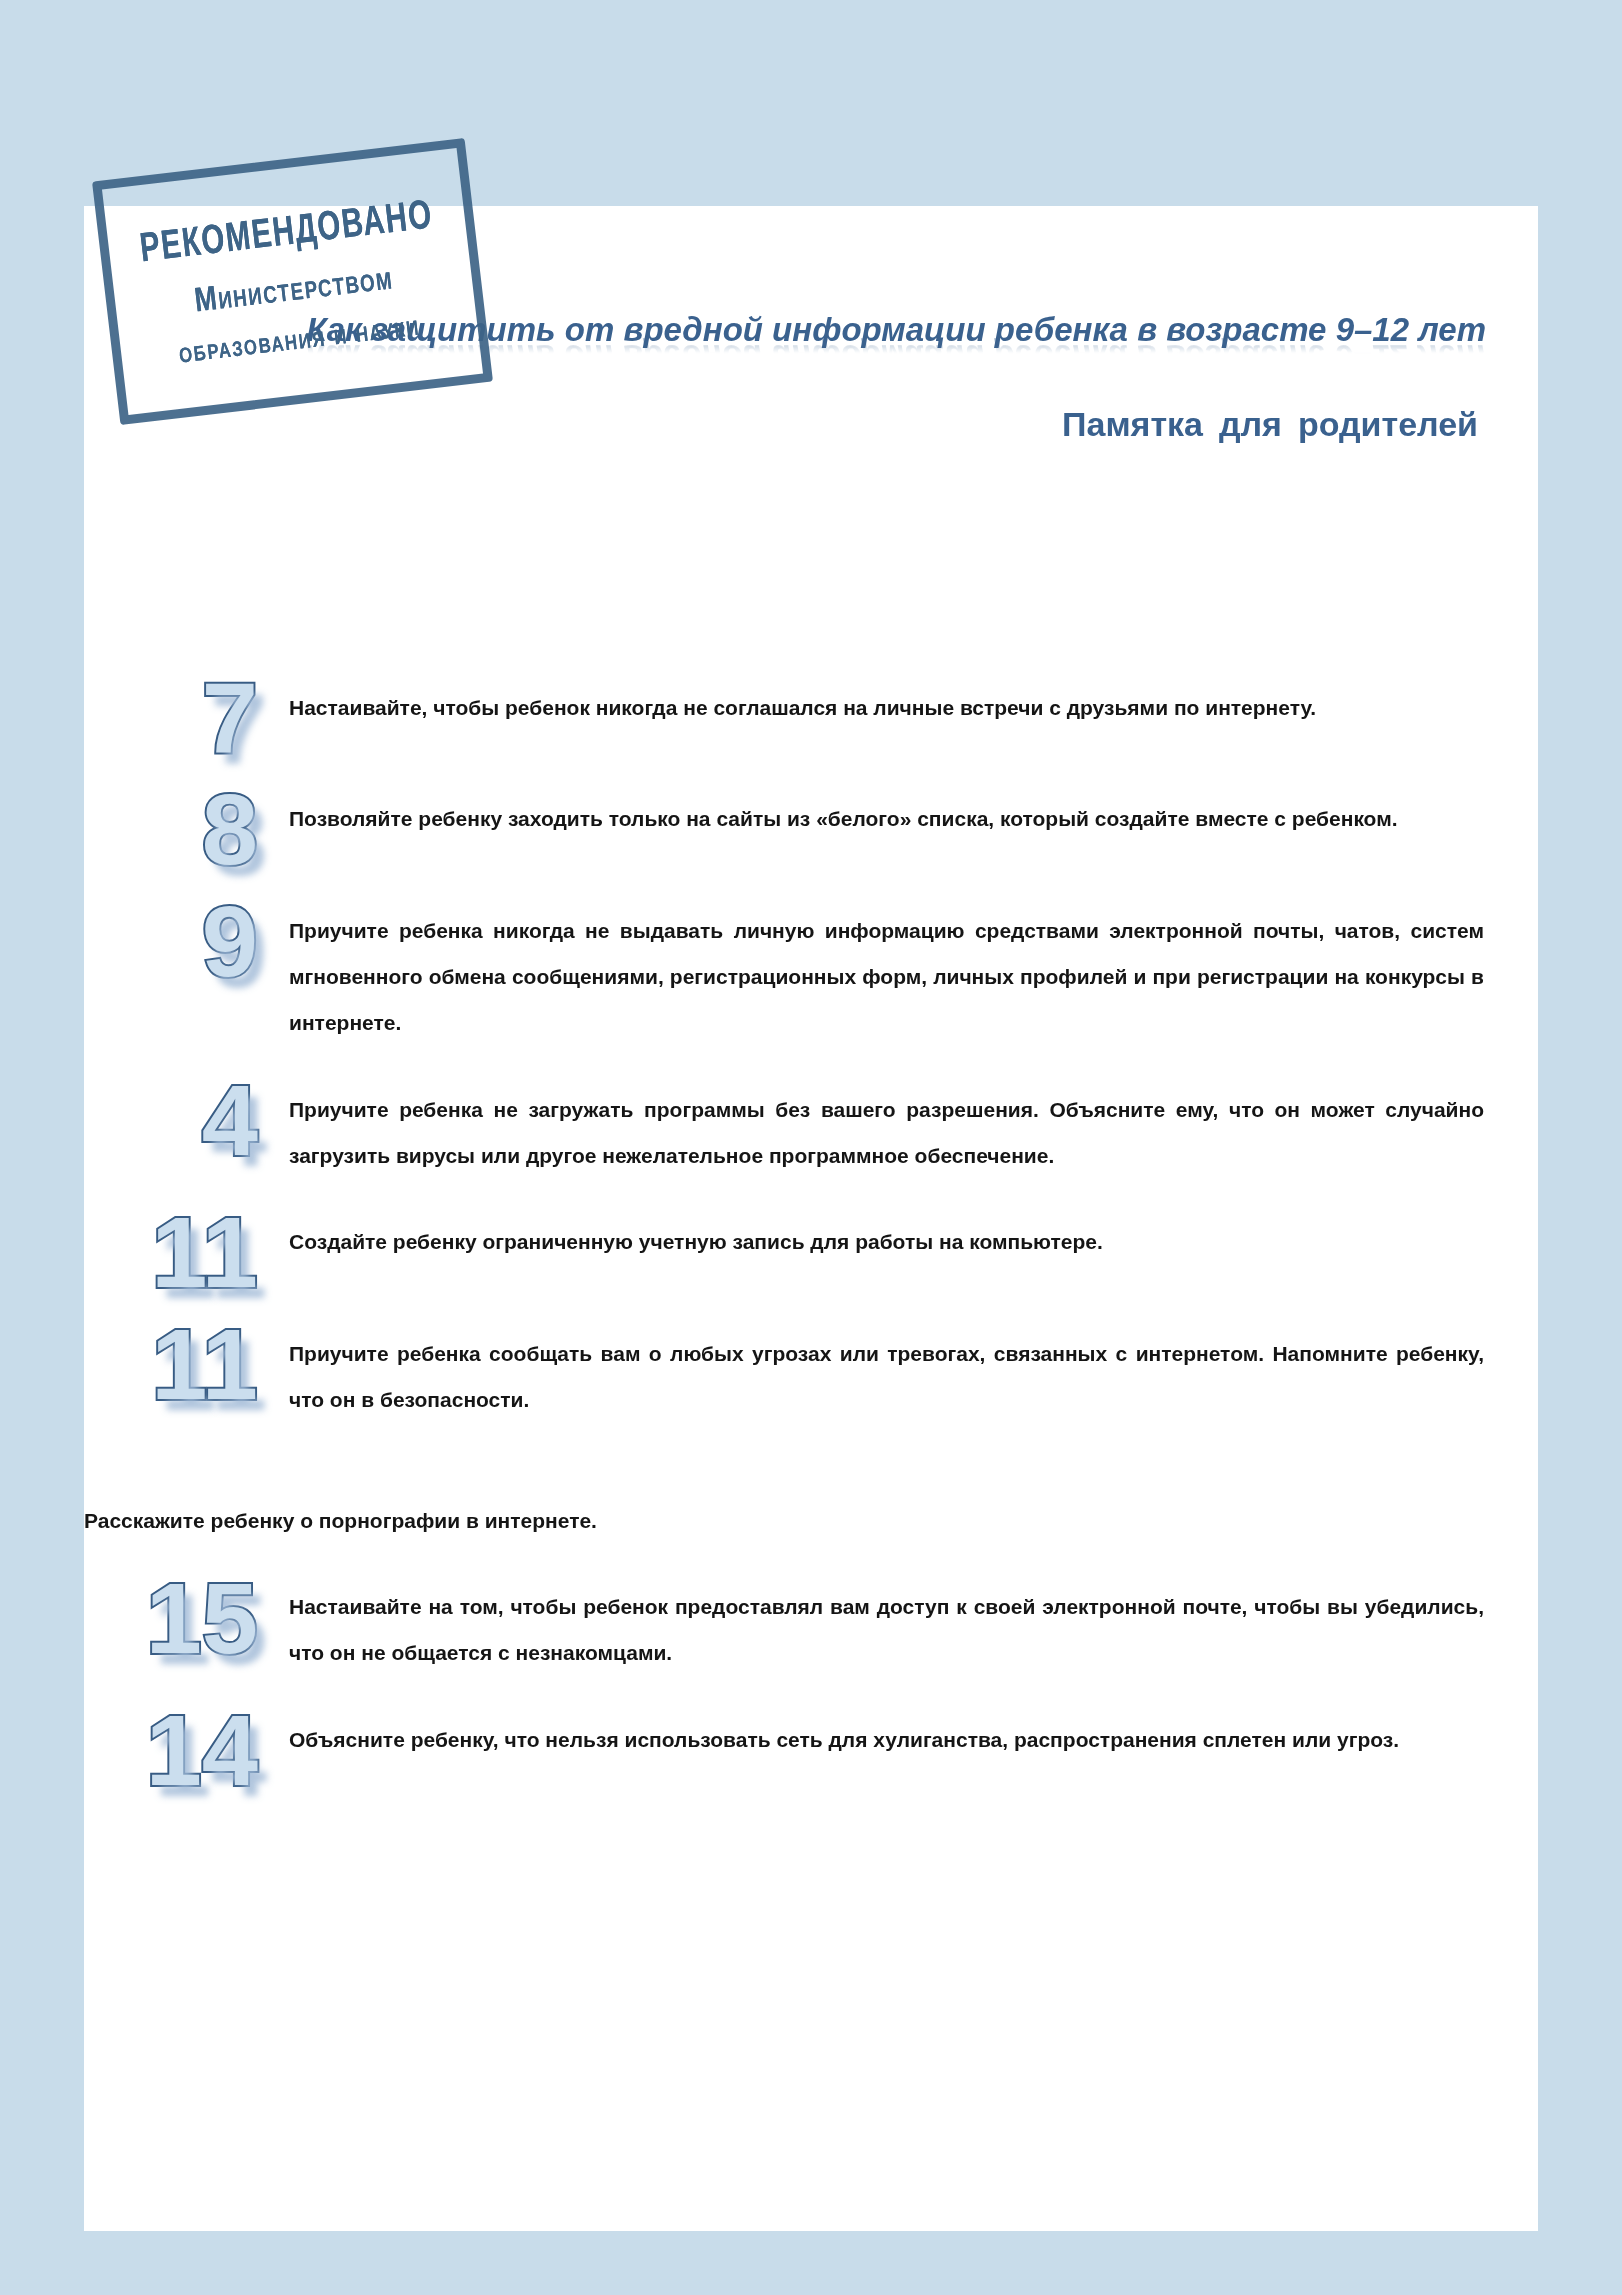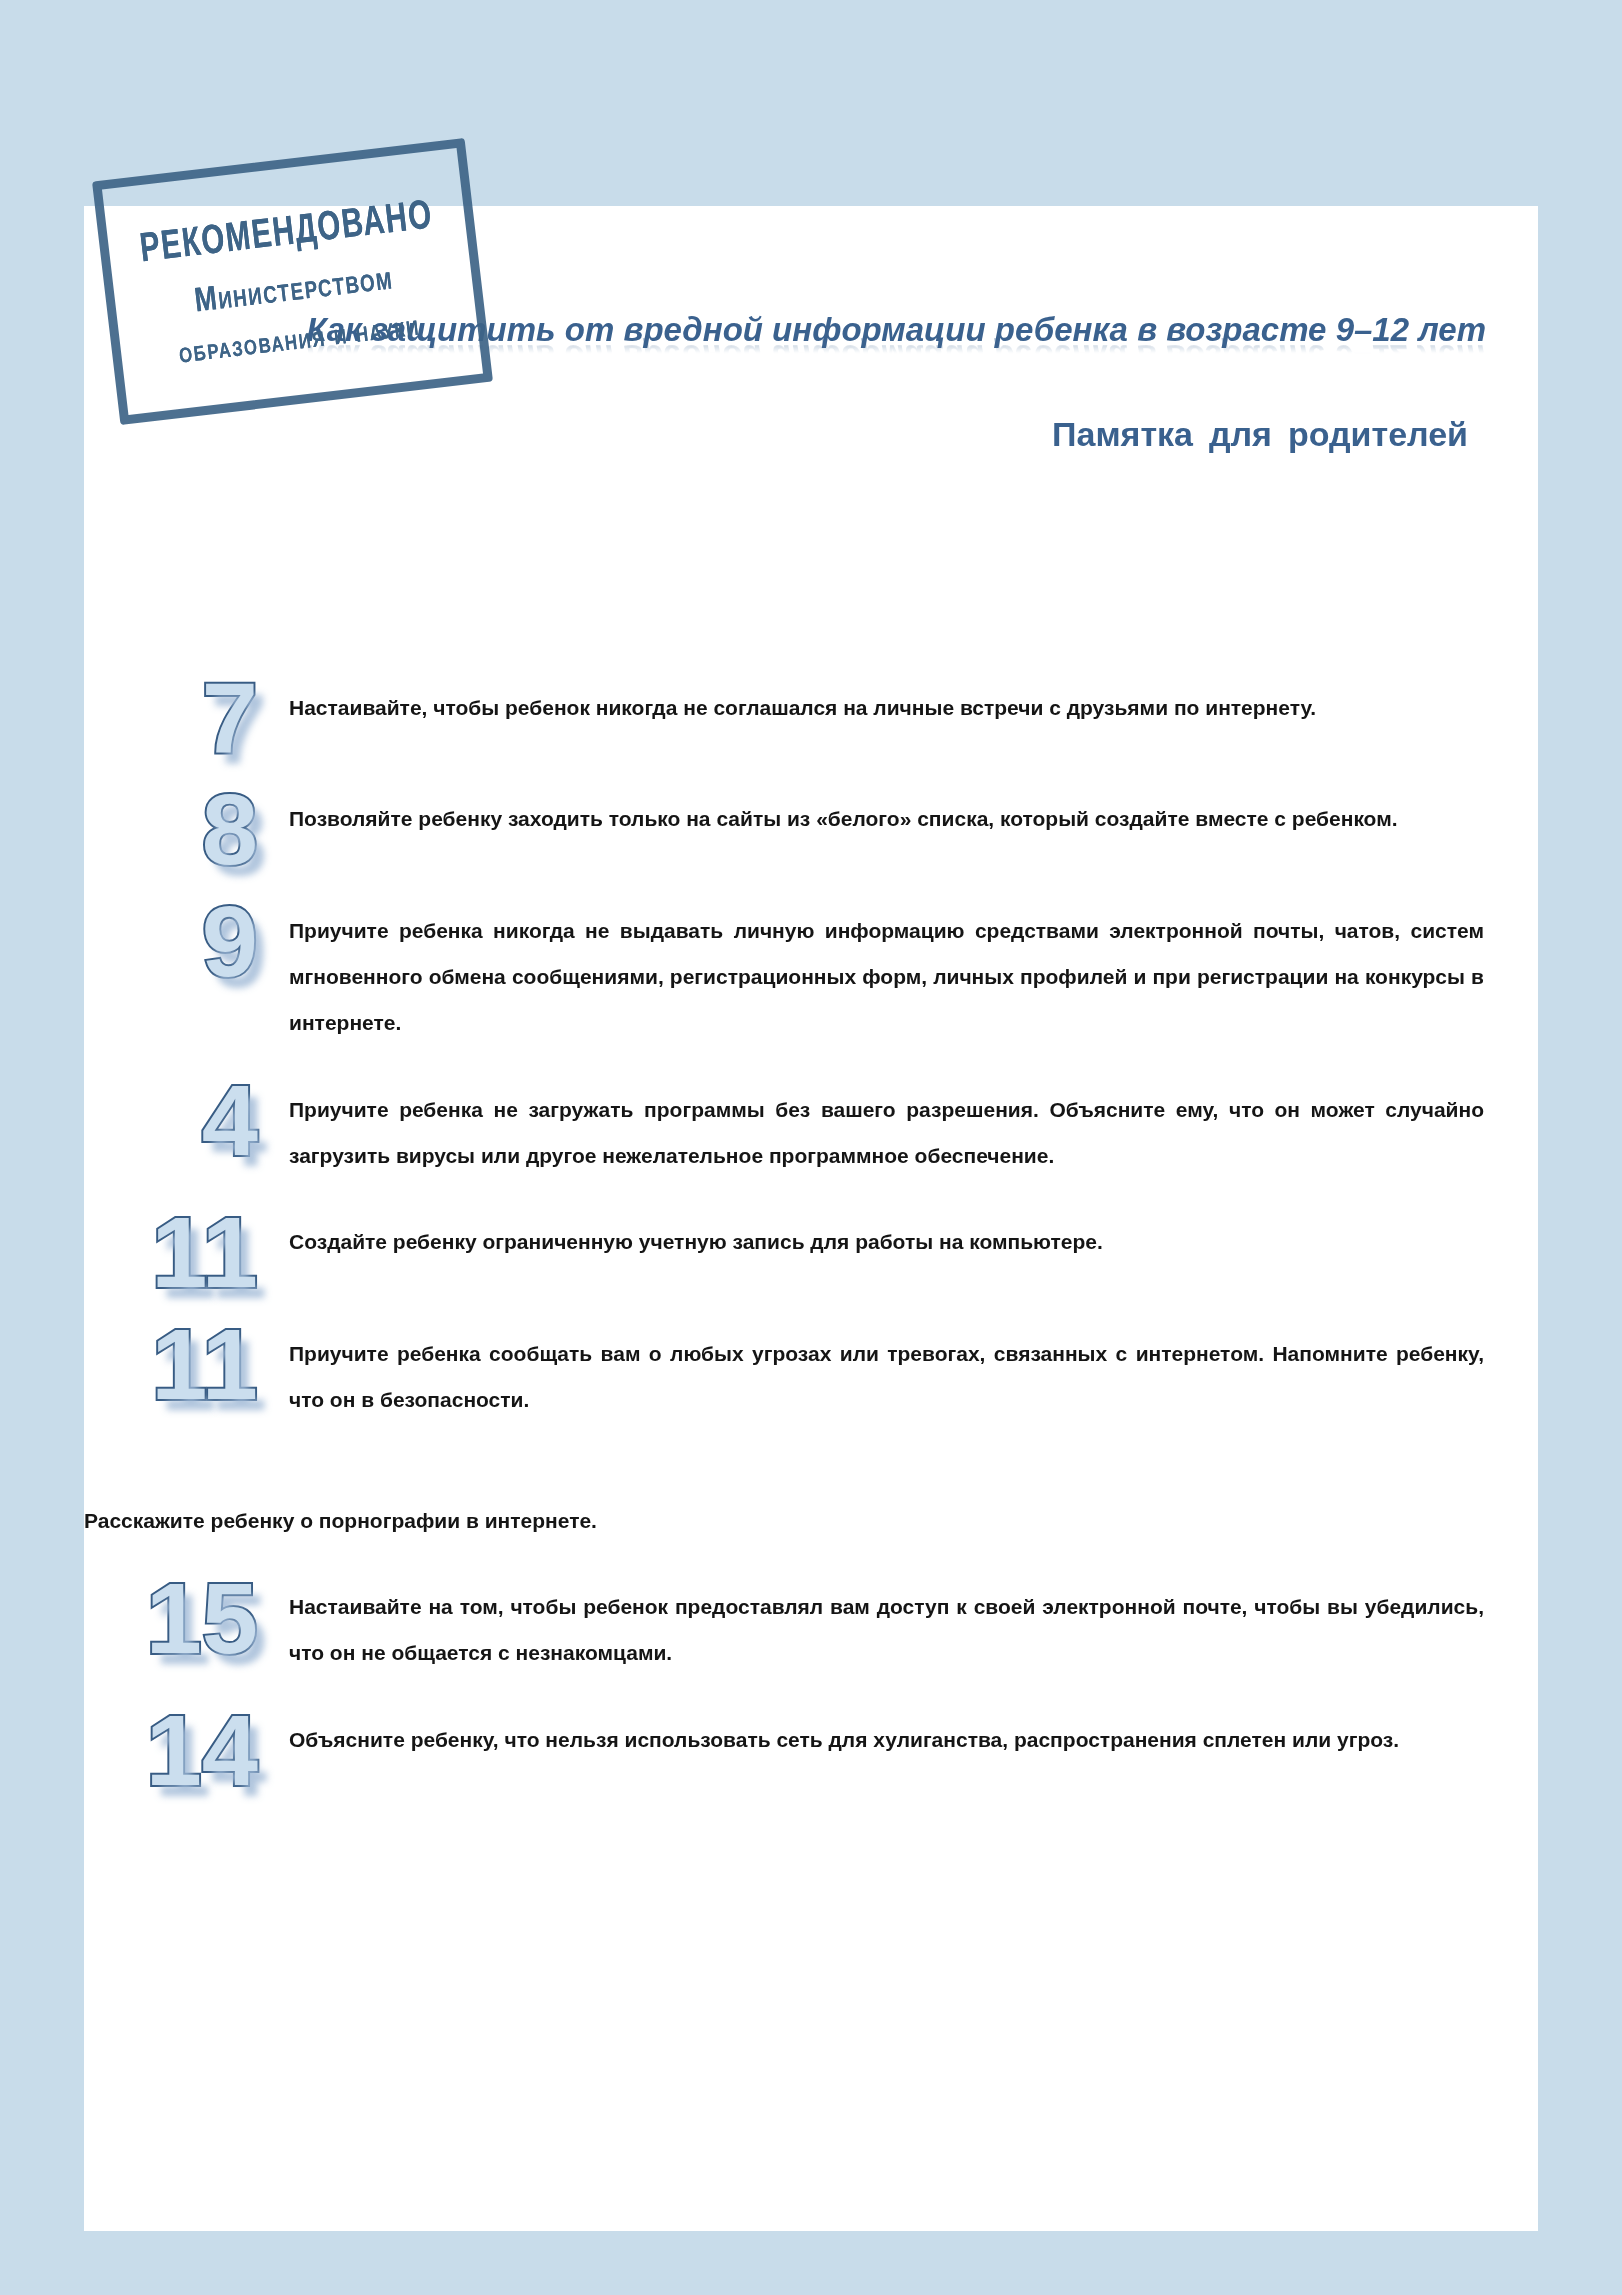--- a/index.html
+++ b/index.html
@@ -78,21 +78,21 @@
     font-weight: 700;
     font-style: italic;
     color: #3a618e;
     white-space: nowrap;
     -webkit-box-reflect: below -11.8px linear-gradient(to bottom, transparent 58%, rgba(255,255,255,0.45));
   }
   .subtitle {
     position: absolute;
     top: 191px;
     right: 52px;
-    margin: 18px;
+    margin: 8px;
     font-size: 34px;
     font-weight: 700;
     color: #3a618e;
     white-space: nowrap;
     word-spacing: 6.5px;
   }
 
   
   .list {
     position: absolute;

